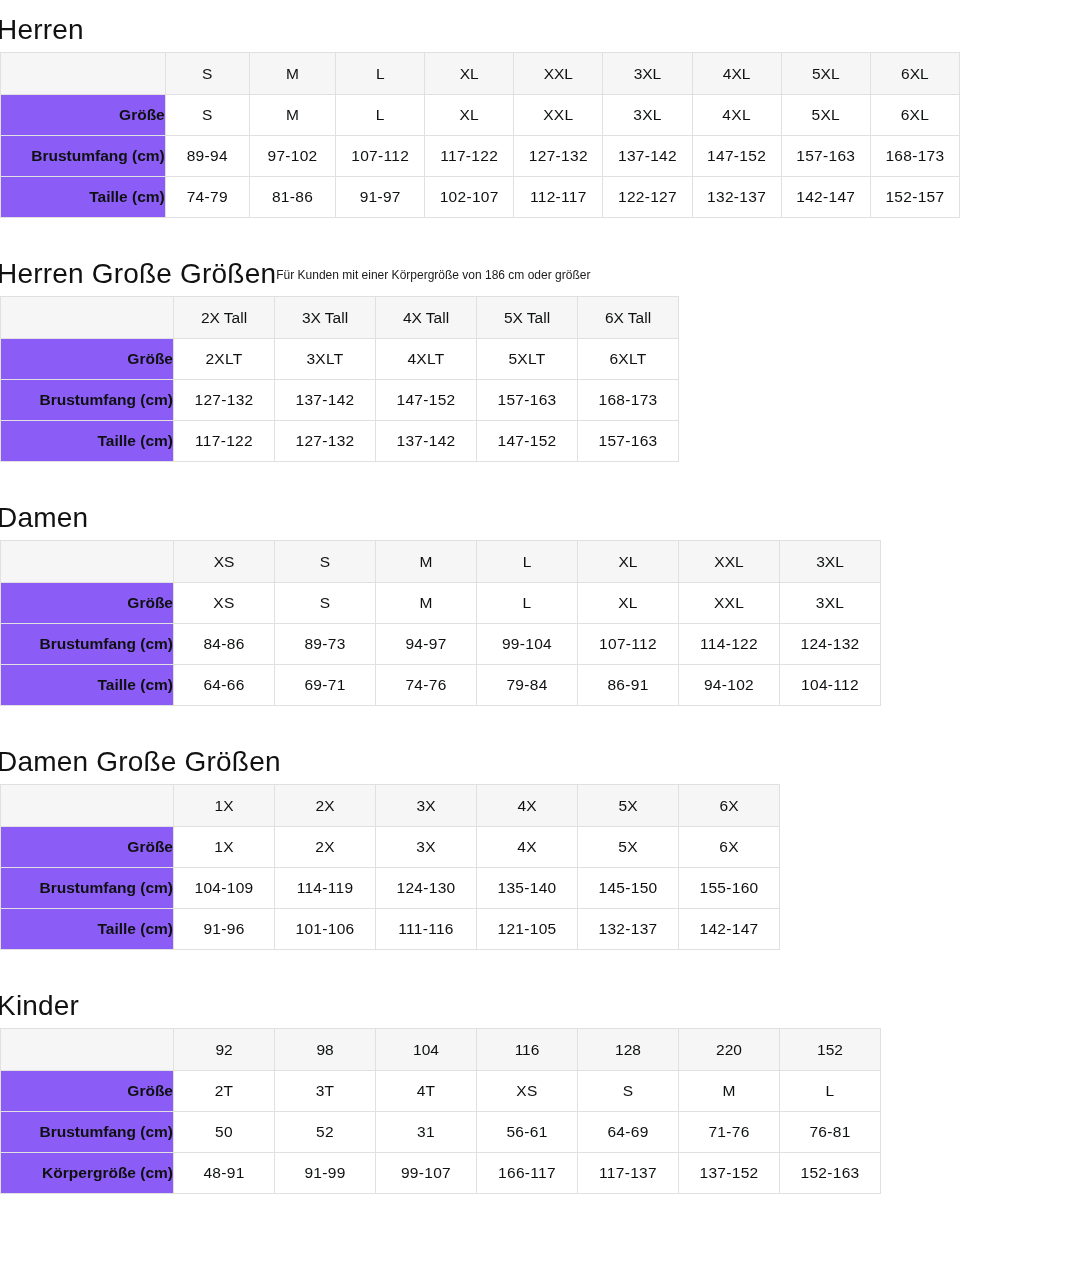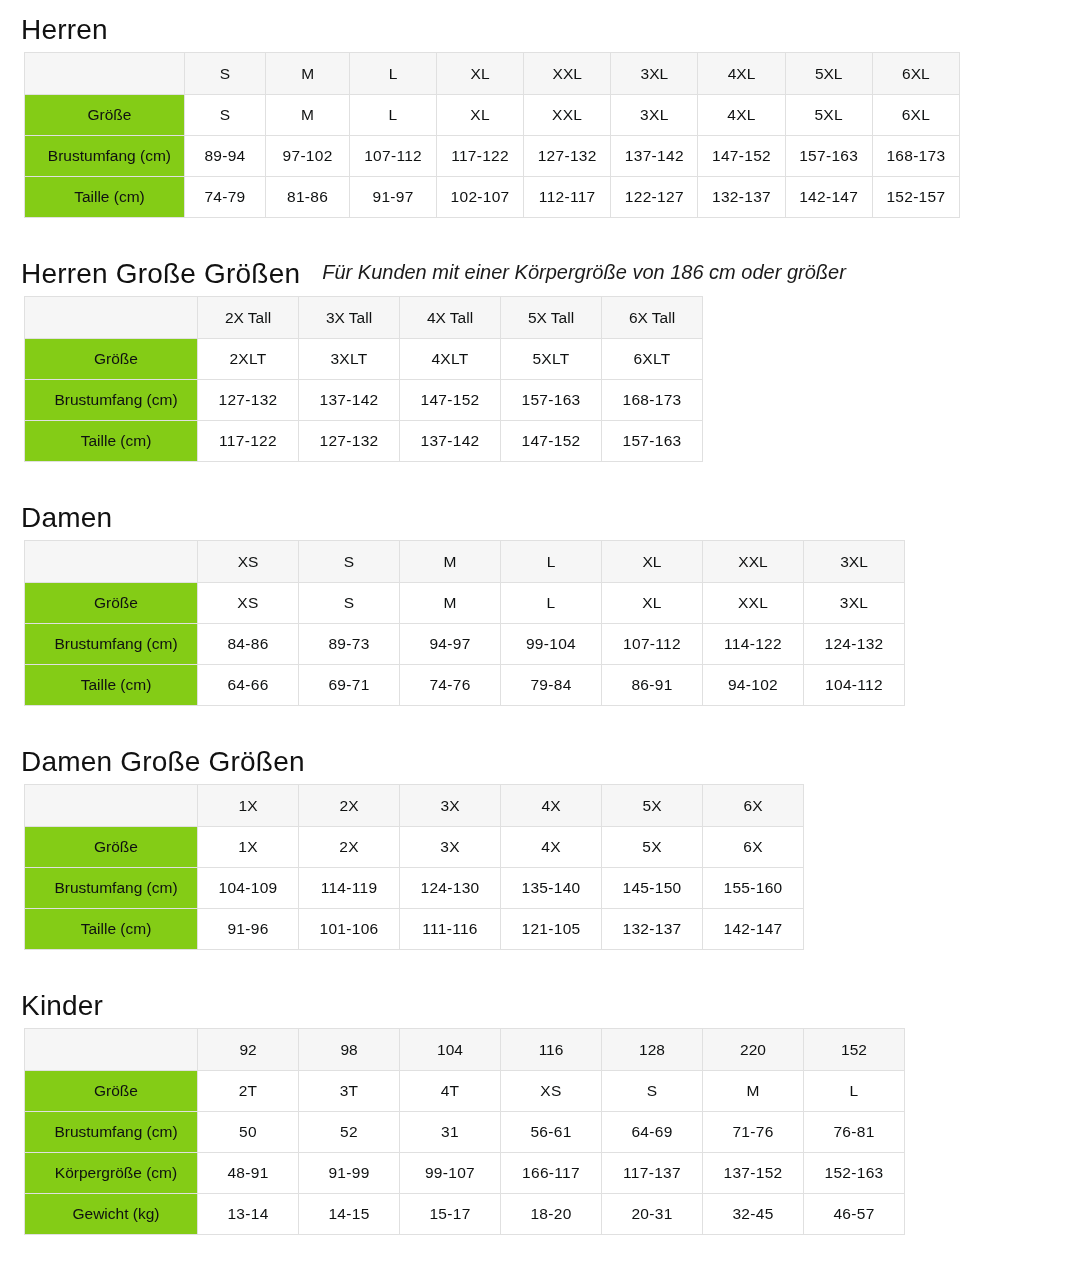--- a/index.html
+++ b/index.html
@@ -5,41 +5,39 @@
   * { box-sizing: border-box; margin: 0; padding: 0; }
   html, body {
     width: 1080px;
     height: 1286px;
     background: #ffffff;
     overflow: hidden;
     font-family: "Liberation Sans", sans-serif;
     color: #0f1111;
   }
   body { padding-top: 14px; }
-  main { display: block; width: 960px; padding-left: 24px; }
+  main { display: block; width: 960px; }
   .section { display: block; }
   .section + .section { margin-top: 40px; }
   .section-head {
     white-space: nowrap;
     margin: 0 0 6px -3px;
   }
   .section-title {
     display: inline-block;
     font-size: 28px;
     line-height: 32px;
     font-weight: 400;
     color: #111111;
     letter-spacing: 0.2px;
   }
   .section-subtitle {
     display: inline-block;
-    font-style: italic;
-    font-size: 20px;
+    font-size: 12px;
     color: #1a1a1a;
-    margin-left: 22px;
     vertical-align: 4px;
   }
   table.size-table {
     border-collapse: collapse;
     table-layout: fixed;
   }
   table.size-table td, table.size-table th {
     border: 1px solid #e0e0e0;
     font-size: 15.5px;
     text-align: center;
@@ -47,23 +45,23 @@
     height: 41px;
     overflow: hidden;
     white-space: nowrap;
   }
   table.size-table tr.header-row th {
     background: #f6f6f6;
     font-weight: 400;
     height: 42px;
   }
   table.size-table td.row-label {
-    background: #84cc16;
-    text-align: center;
-    font-weight: 400;
+    background: #8b5cf6;
+    text-align: right;
+    font-weight: 700;
     padding-left: 10px;
   }
   table.size-table td.data-cell {
     background: #ffffff;
     letter-spacing: 0.3px;
   }
   col.label-col { width: 173px; }
   col.size-col  { width: 101px; }
 </style>
 </head>
@@ -350,26 +348,16 @@
           <tr>
             <td class="row-label">Körpergröße (cm)</td>
             <td class="data-cell">48-91</td>
             <td class="data-cell">91-99</td>
             <td class="data-cell">99-107</td>
             <td class="data-cell">166-117</td>
             <td class="data-cell">117-137</td>
             <td class="data-cell">137-152</td>
             <td class="data-cell">152-163</td>
           </tr>
-          <tr>
-            <td class="row-label">Gewicht (kg)</td>
-            <td class="data-cell">13-14</td>
-            <td class="data-cell">14-15</td>
-            <td class="data-cell">15-17</td>
-            <td class="data-cell">18-20</td>
-            <td class="data-cell">20-31</td>
-            <td class="data-cell">32-45</td>
-            <td class="data-cell">46-57</td>
-          </tr>
         </tbody>
       </table>
     </section>
   </main>
 
 </body></html>

